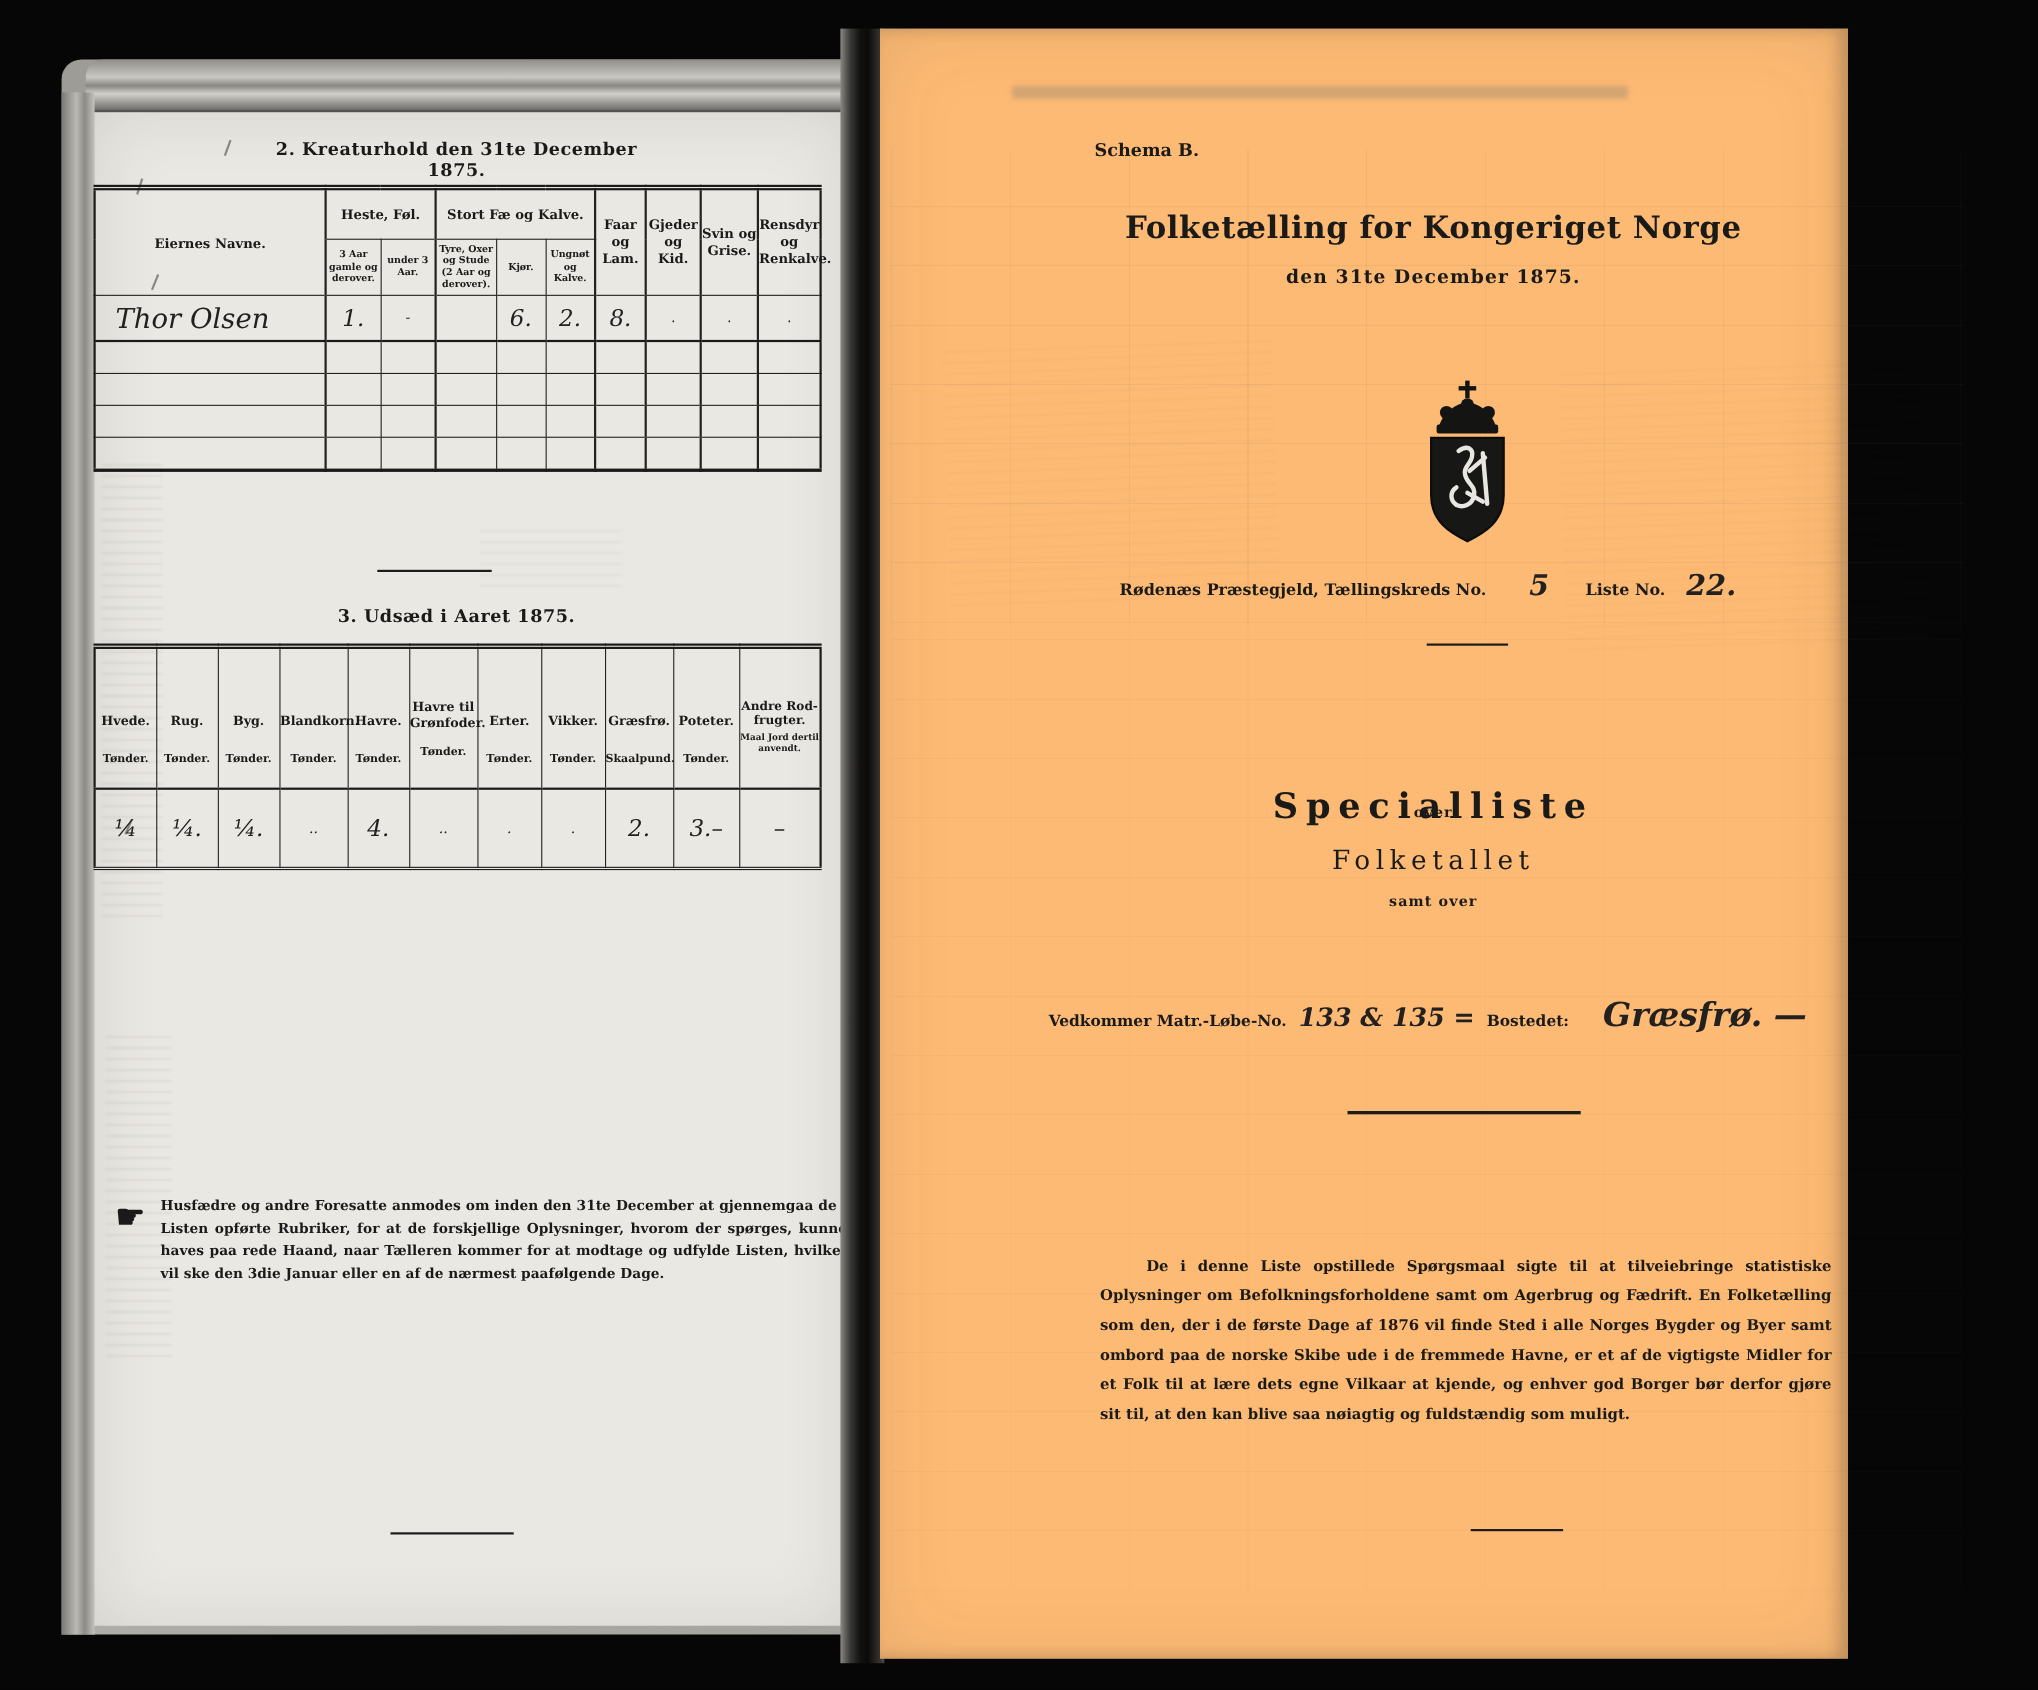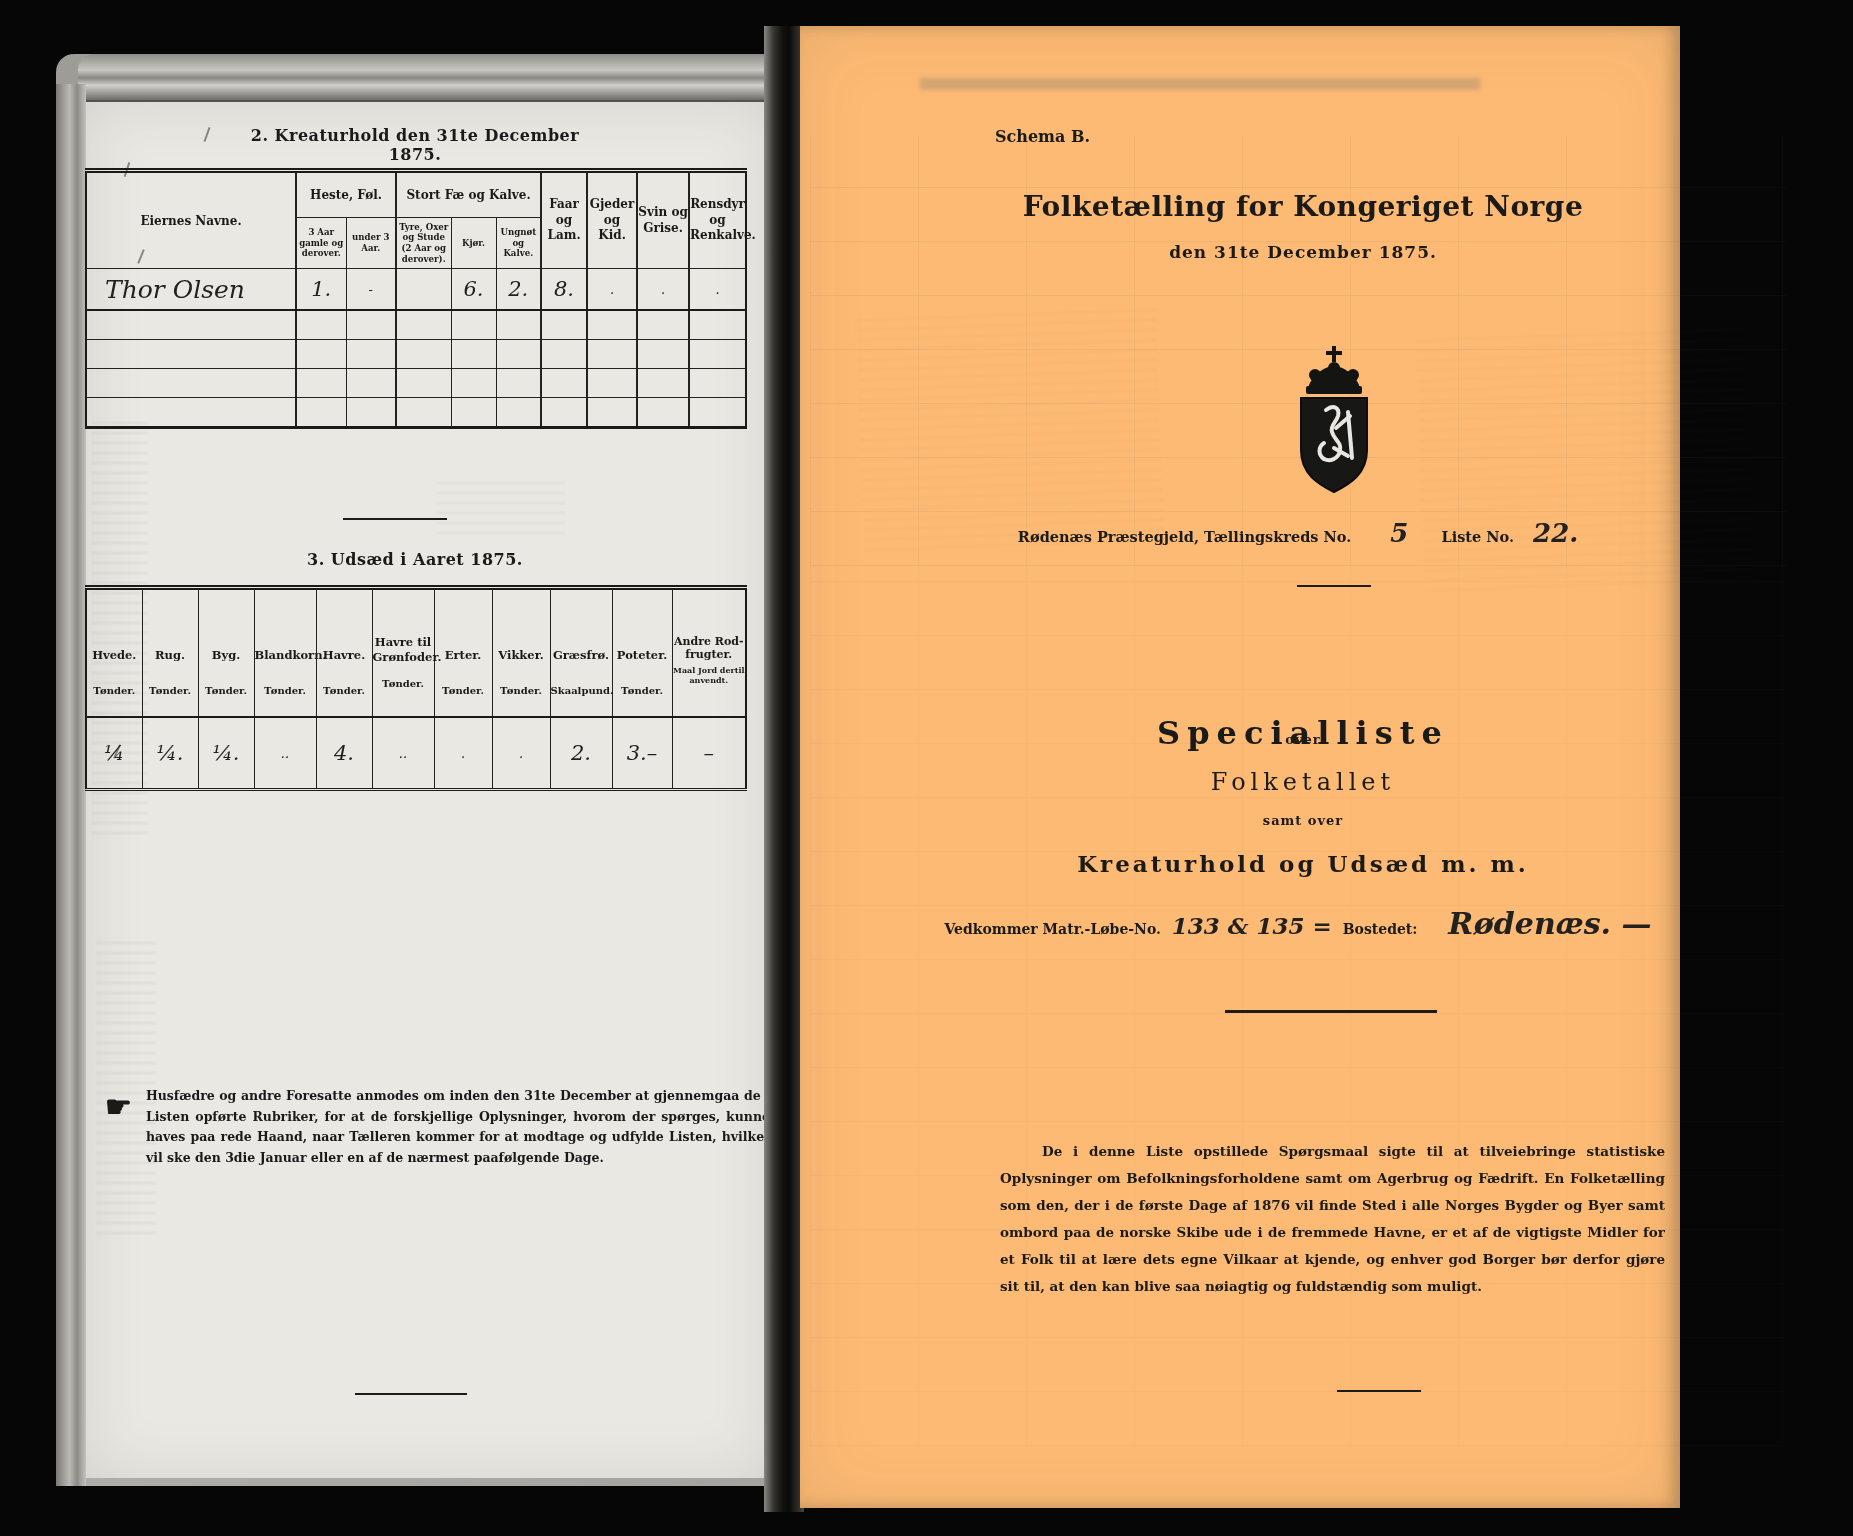--- a/index.html
+++ b/index.html
@@ -352,27 +352,26 @@
       <span class="hw" style="margin:0 28px 0 34px;">5</span>
       <span>Liste No.</span>
       <span class="hw" style="margin-left:14px;">22.</span>
     </div>
     <div class="abs rule" style="left:497px;top:559px;width:74px;height:2px;"></div>
 
     <div class="abs sp-main center" style="left:153px;top:644px;width:700px;">Specialliste</div>
     <div class="abs sp-small center" style="left:153px;top:706px;width:700px;">over</div>
     <div class="abs sp-folk center" style="left:153px;top:742px;width:700px;">Folketallet</div>
     <div class="abs sp-small center" style="left:153px;top:787px;width:700px;">samt over</div>
-    <div class="abs sp-kreat center" style="left:153px;top:824px;width:700px;">Kreaturhold og Udsæd m. m.</div>
 
     <div class="abs matr center" style="left:103px;top:880px;width:790px;">
       <span>Vedkommer Matr.-Løbe-No.</span>
       <span class="hw" style="margin:0 6px;">133 &amp; 135 =</span>
       <span>Bostedet:</span>
-      <span class="hw" style="margin-left:26px;font-size:30px;">Rødenæs. —</span>
+      <span class="hw" style="margin-left:26px;font-size:30px;">Græsfrø. —</span>
     </div>
 
     <div class="abs rule" style="left:425px;top:984px;width:212px;height:3px;"></div>
 
     <p class="abs rp-para" style="left:200px;top:1112px;width:665px;">De i denne Liste opstillede Spørgsmaal sigte til at tilveiebringe statistiske Oplysninger om Befolkningsforholdene samt om Agerbrug og Fædrift.  En Folketælling som den, der i de første Dage af 1876 vil finde Sted i alle Norges Bygder og Byer samt ombord paa de norske Skibe ude i de fremmede Havne, er et af de vigtigste Midler for et Folk til at lære dets egne Vilkaar at kjende, og enhver god Borger bør derfor gjøre sit til, at den kan blive saa nøiagtig og fuldstændig som muligt.</p>
 
     <div class="abs rule" style="left:537px;top:1364px;width:84px;height:2px;"></div>
   </div>
 
 </div>

